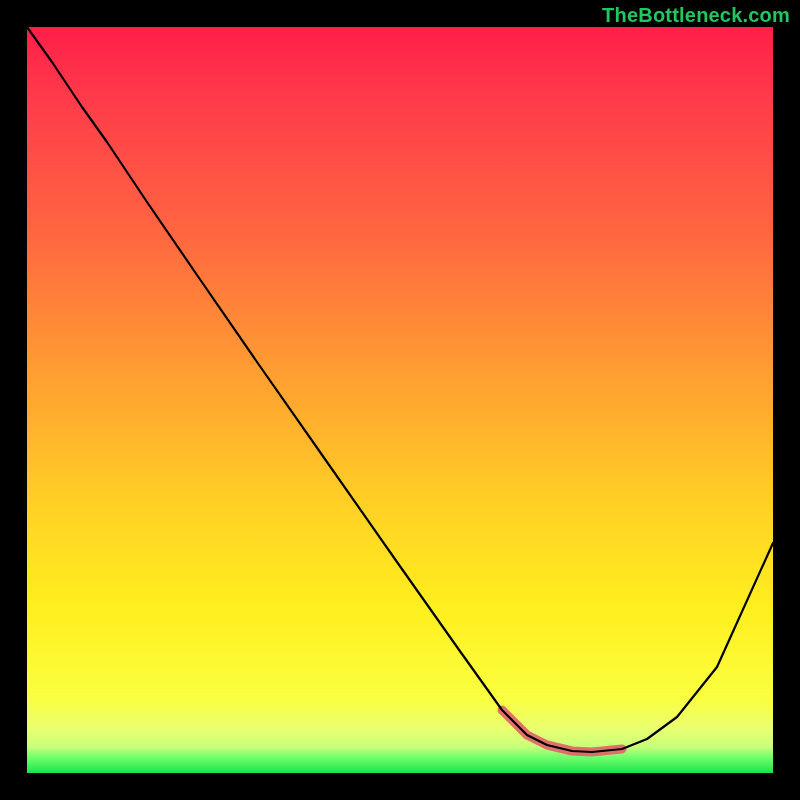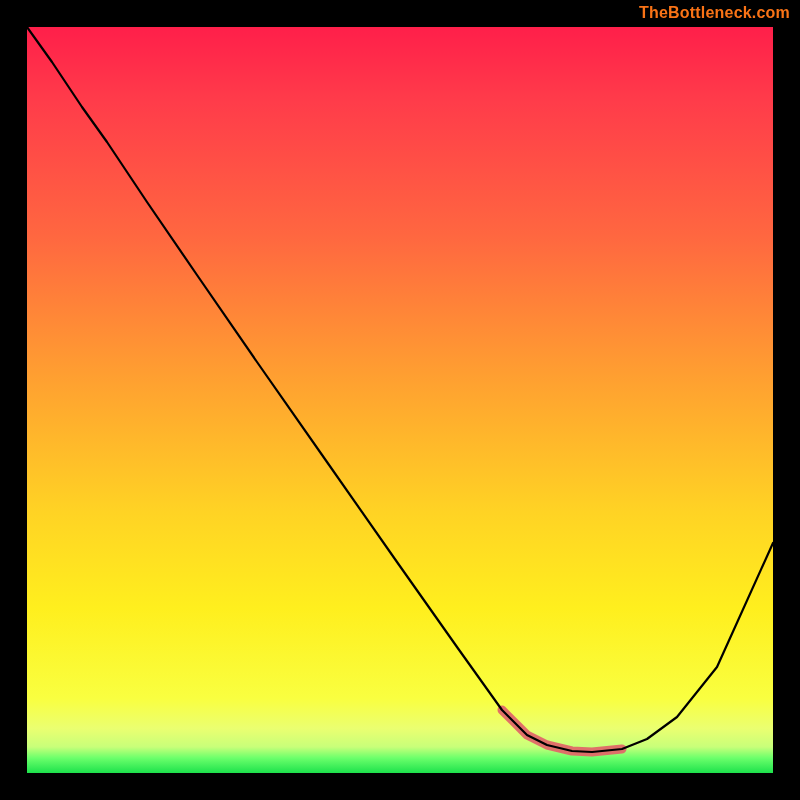--- a/index.html
+++ b/index.html
@@ -37,23 +37,23 @@
       #ebff70 94%,
       #c8ff7a 96.5%,
       #6bff6b 98%,
       #1de24c 100%
     );
   }
   .watermark {
     position: absolute;
     top: 4px;
     right: 10px;
-    color: #f97316;
+    color: #22c55e;
     font-family: Arial, Helvetica, sans-serif;
-    font-size: 16px;
+    font-size: 20px;
     font-weight: 600;
     letter-spacing: 0.2px;
     user-select: none;
   }
   svg.curve {
     position: absolute;
     left: 0;
     top: 0;
     width: 746px;
     height: 746px;

